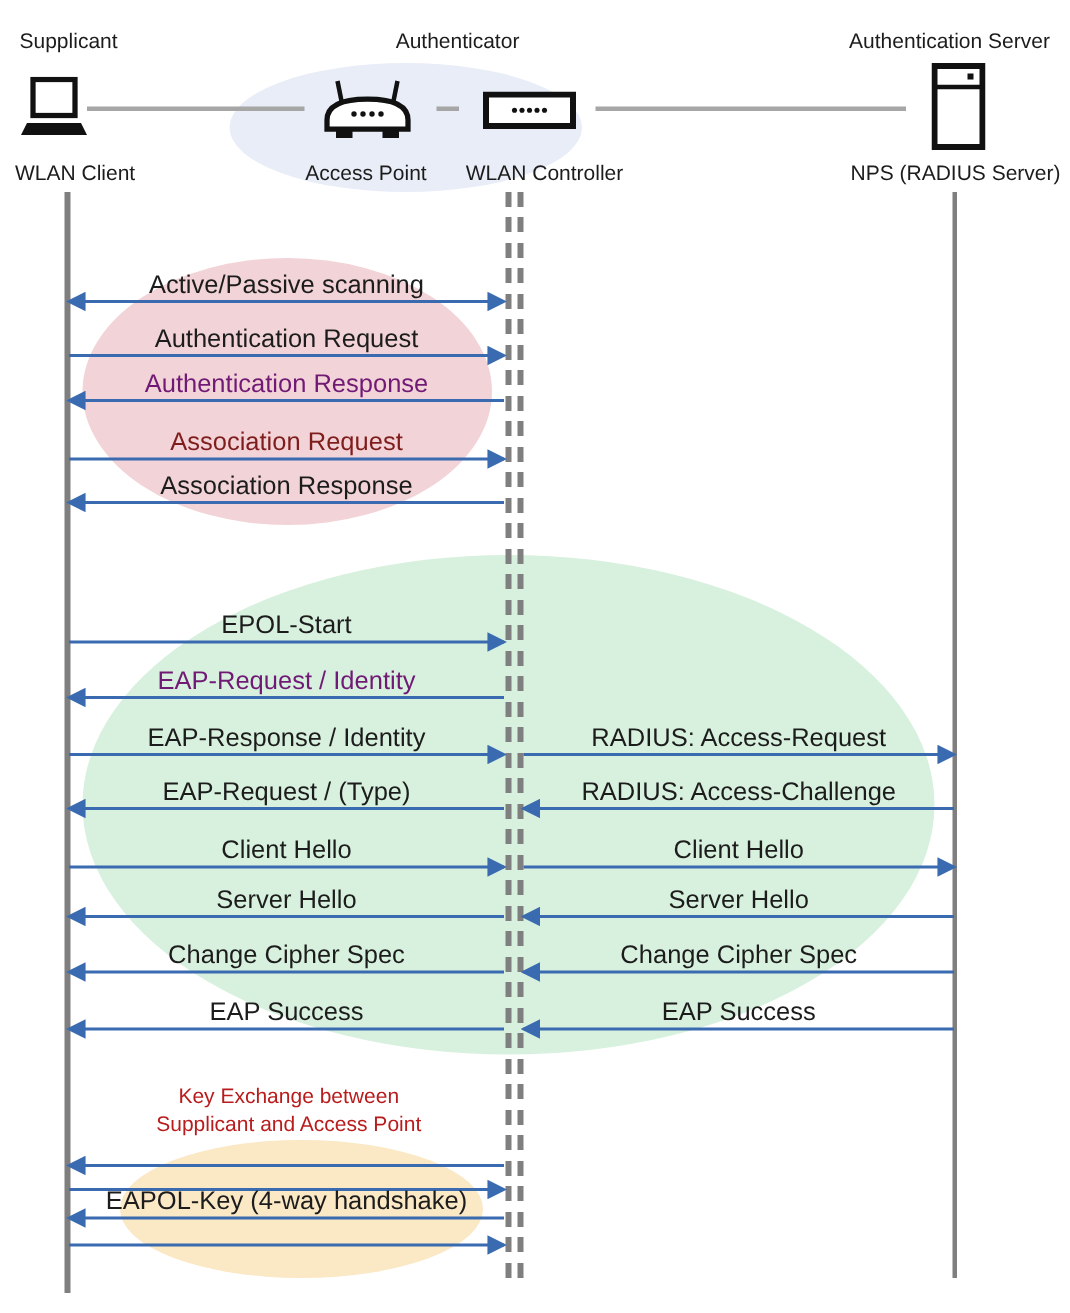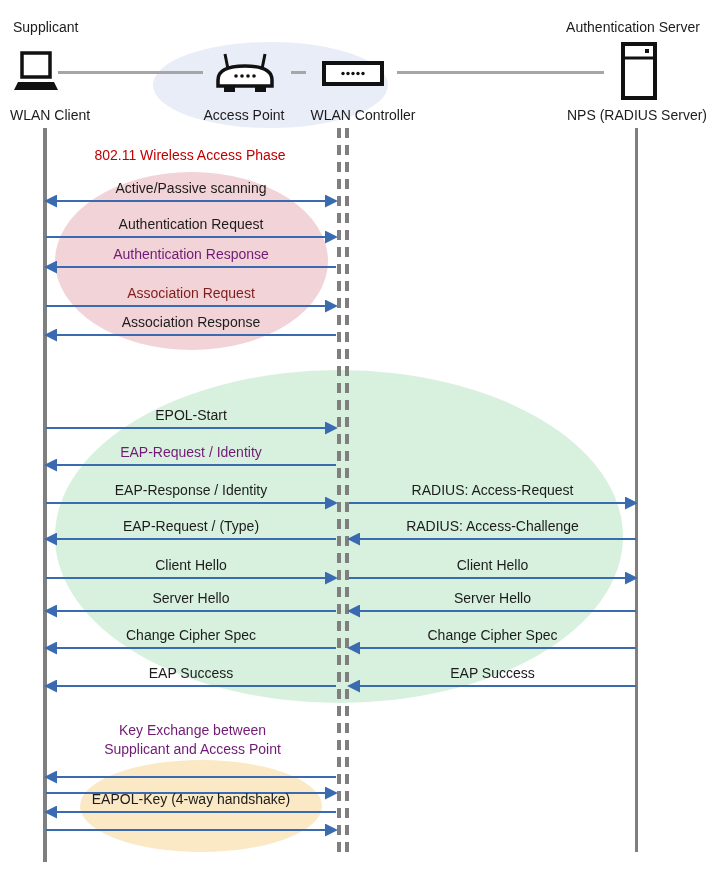--- a/index.html
+++ b/index.html
@@ -7,33 +7,34 @@
   .canvas{position:relative;width:713px;height:875px;background:#fff;overflow:hidden;padding-left:35px;}
   .ellipse{position:absolute;border-radius:50%;z-index:1;}
   .hline{position:absolute;height:3px;background:#A6A6A6;z-index:2;}
   .lifeline{position:absolute;width:4px;background:#7F7F7F;z-index:3;}
   .lifeline.dashed{background:repeating-linear-gradient(to bottom,#7F7F7F 0 10px,transparent 10px 17px);}
   .icon{position:absolute;z-index:4;}
   .actor-role,.device-label{position:absolute;font-size:14px;color:#1C1C1C;white-space:nowrap;z-index:5;}
   .centered{text-align:center;}
   .phase-title{position:absolute;font-size:14px;line-height:19px;text-align:center;white-space:nowrap;z-index:6;}
   #arrows{position:absolute;left:0;top:0;z-index:7;}
-  .msg-label{position:absolute;font-size:14px;color:#1C1C1C;text-align:center;white-space:nowrap;z-index:8;}
+  .msg-label{position:absolute;font-size:17px;color:#1C1C1C;text-align:center;white-space:nowrap;z-index:8;}
 </style>
 </head>
 <body>
 
 <div class="canvas">
 
   <div class="ellipse" style="left: 153px; top: 42px; width: 235px; height: 86px; background: rgb(233, 237, 247);"></div>
   <div class="ellipse" style="left: 55px; top: 172px; width: 273px; height: 178px; background: rgb(242, 211, 215);"></div>
   <div class="ellipse" style="left: 55px; top: 370px; width: 568px; height: 333px; background: rgb(216, 241, 222);"></div>
   <div class="ellipse" style="left: 80px; top: 760px; width: 242px; height: 92px; background: rgb(251, 232, 197);"></div>
 
   <div class="actor-role" style="left:13px;top:19px;">Supplicant</div>
+  <div class="actor-role centered" style="left:225px;top:19px;width:160px;">Authenticator</div>
   <div class="actor-role centered" style="left:543px;top:19px;width:180px;">Authentication Server</div>
 
   <div class="hline" style="left:58px;top:71px;width:145px;"></div>
   <div class="hline" style="left:291px;top:71px;width:15px;"></div>
   <div class="hline" style="left:397px;top:71px;width:207px;"></div>
 
   <svg class="icon" style="left:13px;top:51px;" width="46" height="43" viewBox="0 0 46 43">
     <rect x="9" y="2" width="28" height="24" fill="none" stroke="#111" stroke-width="3.5"></rect>
     <polygon points="5,31 41,31 45,39 1,39" fill="#111"></polygon>
   </svg>
@@ -68,22 +69,21 @@
   <div class="device-label" style="left:10px;top:107px;">WLAN Client</div>
   <div class="device-label centered" style="left:194px;top:107px;width:100px;">Access Point</div>
   <div class="device-label centered" style="left:303px;top:107px;width:120px;">WLAN Controller</div>
   <div class="device-label centered" style="left:547px;top:107px;width:180px;">NPS (RADIUS Server)</div>
 
   <div class="lifeline" style="left:43px;top:128px;height:734px;"></div>
   <div class="lifeline dashed" style="left:337px;top:128px;height:726px;"></div>
   <div class="lifeline dashed" style="left:345px;top:128px;height:726px;"></div>
   <div class="lifeline" style="left:635px;top:128px;height:724px;width:3px;"></div>
 
-  <div class="phase-title" style="left: 60px; top: 146px; width: 260px; color: rgb(192, 0, 0);">802.11 Wireless Access Phase</div>
-  <div class="phase-title" style="left: 65px; top: 721px; width: 255px; color: #701a75;">
+  <div class="phase-title" style="left: 65px; top: 721px; width: 255px; color: #b91c1c;">
     <div>Key Exchange between</div>
     <div>Supplicant and Access Point</div>
   </div>
 
   <svg id="arrows" width="713" height="875" viewBox="0 0 713 875">
     <defs>
       <marker id="ah" viewBox="0 0 10 10" refX="8.5" refY="5" markerWidth="6.5" markerHeight="6.5" orient="auto-start-reverse">
         <path d="M0 0 L10 5 L0 10 z" fill="#3A6BB0"></path>
       </marker>
     </defs>

